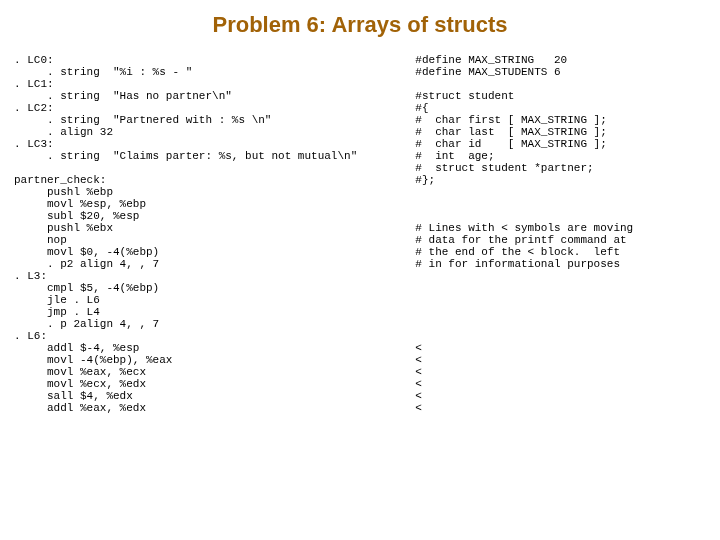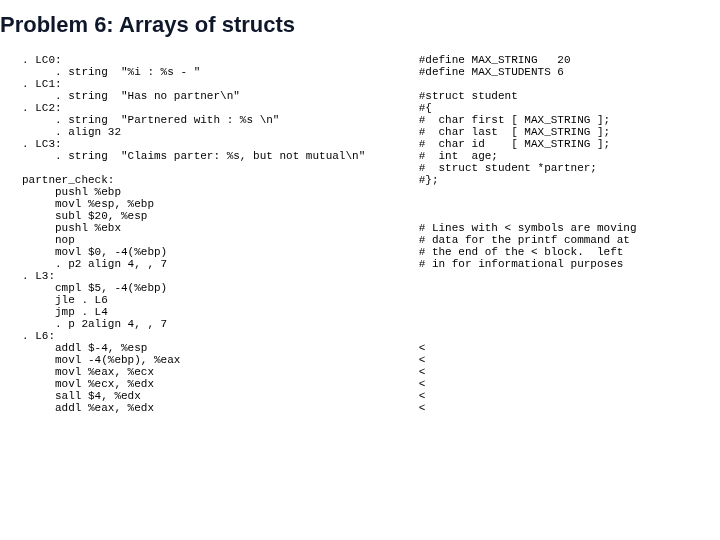--- a/index.html
+++ b/index.html
@@ -10,27 +10,27 @@
     background: #fff;
     font-family: "Courier New", monospace;
     font-size: 11px;
     color: #000;
     overflow: hidden;
   }
   .title {
     font-family: Verdana, Geneva, sans-serif;
     font-weight: bold;
     font-size: 22px;
-    color: #0f172a;
+    color: #a16207;
+    text-align: center;
     padding: 12px 0 16px 0;
   }
   .cols {
     display: flex;
     padding: 0 14px;
-    margin-left: 8px;
   }
   .left {
     width: 58%;
     white-space: pre;
   }
   .right {
     width: 42%;
     white-space: pre;
   }
 </style>

